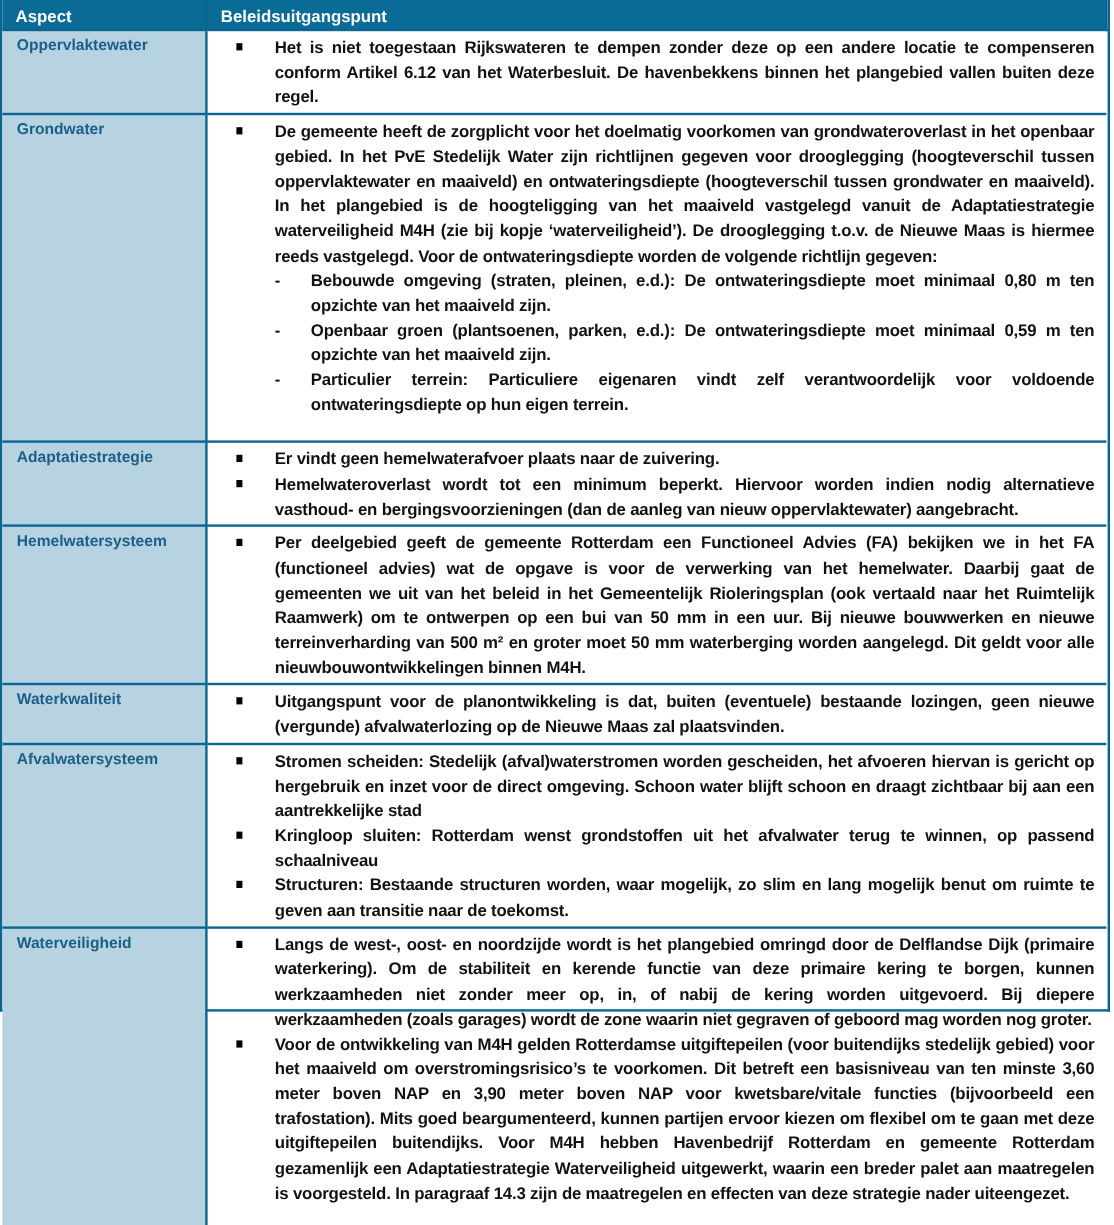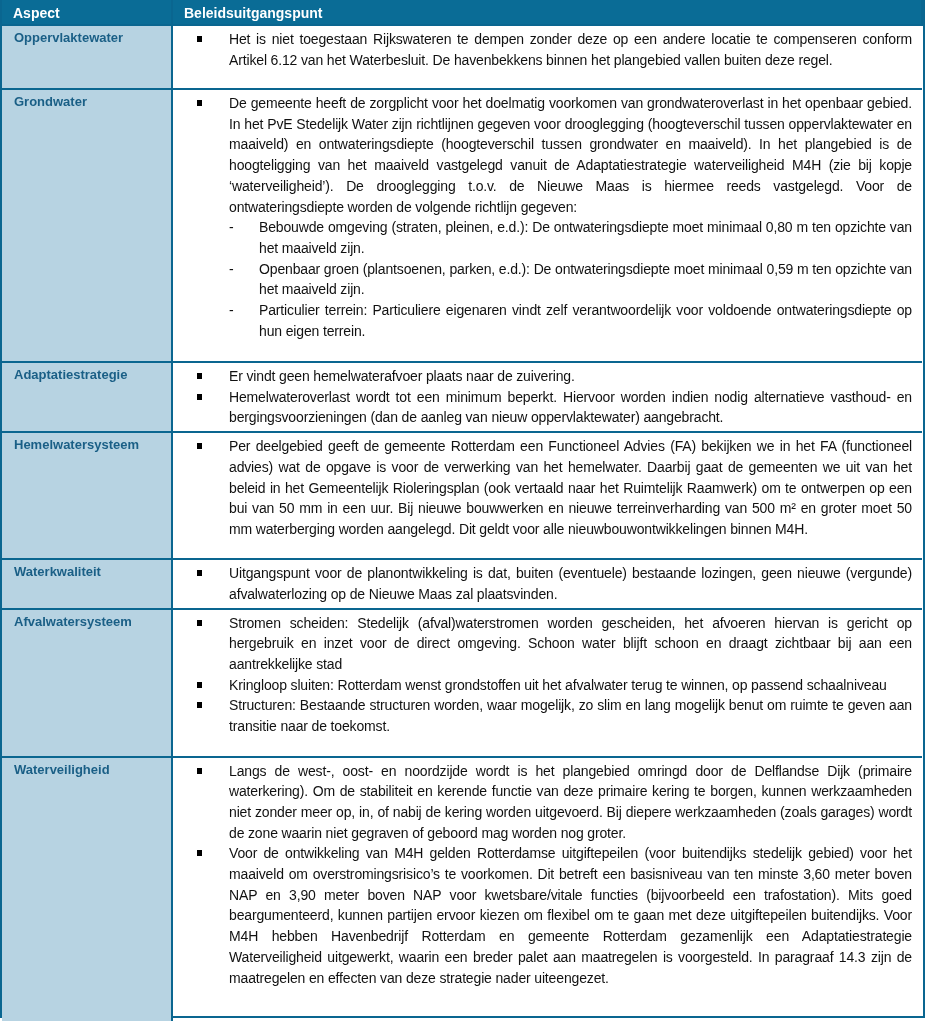--- a/index.html
+++ b/index.html
@@ -1,31 +1,31 @@
 <!DOCTYPE html>
 <html><head>
 <meta charset="utf-8">
 <style>
   html, body { margin:0; padding:0; background:#ffffff; }
   body { width:928px; height:1021px; overflow:hidden; position:relative; }
   #doc {
-    position:absolute; left:0; top:0; width:925px; height:1018px;
+    position:absolute; left:0; top:0; width:925px; height:843px;
     border:2px solid #0a6690; border-top:none; box-sizing:border-box;
     font-family:"Liberation Sans Narrow","Liberation Sans", sans-serif;
     font-size:14px; color:#111;
   }
   table { border-collapse:collapse; width:100%; table-layout:fixed; }
   col.c1 { width:170px; }
   th {
     background:#0a6c96; color:#fff; text-align:left; font-weight:bold;
     font-size:14px; padding:3px 11px 2px 11px; height:19px;
     border-right:2px solid #0a6690; border-bottom:2px solid #0a6690;
   }
   th:last-child { padding-left:11px; }
-  td { vertical-align:top; border-bottom:2px solid #0a6690; padding:0; }
+  td { vertical-align:top; border-bottom:2px solid #0a6690; padding:0;font-weight:bold; }
   td.aspect {
     background:#b7d3e2; color:#1a5f86; font-weight:bold;
     padding:4px 0 0 12px; border-right:2px solid #0a6690; font-size:13px;
   }
   td.content { padding:3px 10px 3px 0; }
   ul.bul { list-style:none; margin:0; padding:0; }
   ul.bul > li { position:relative; padding-left:56px; line-height:20.7px; text-align:justify; letter-spacing:-0.15px; }
   ul.bul > li .bullet {
     position:absolute; left:24px; top:7px; width:5px; height:6px; background:#000;
   }

